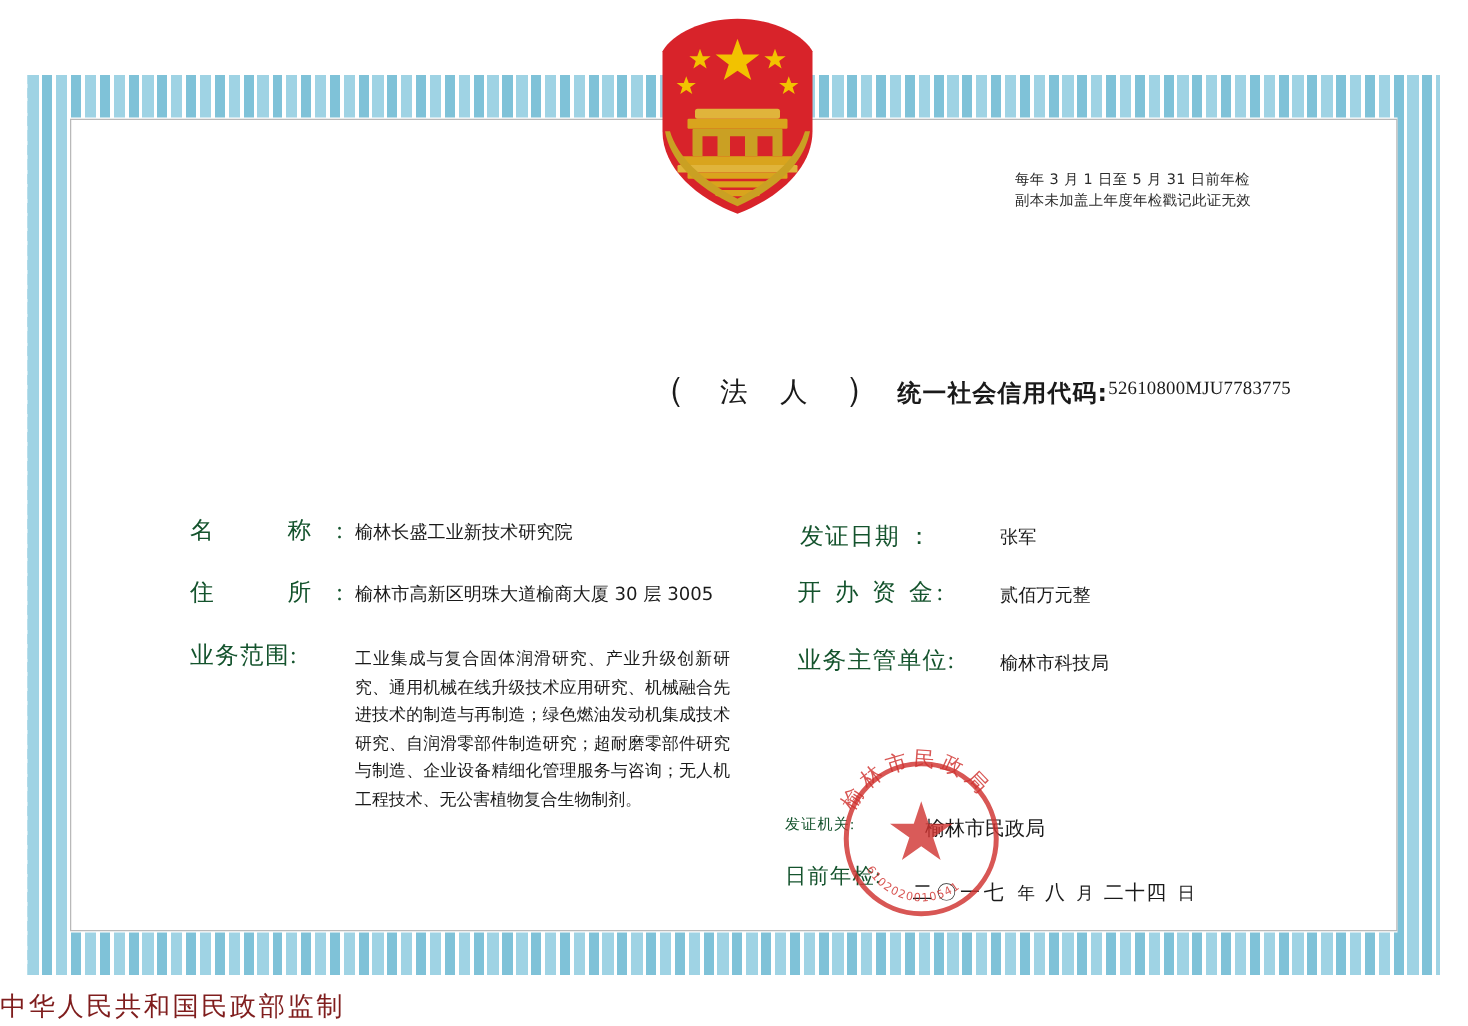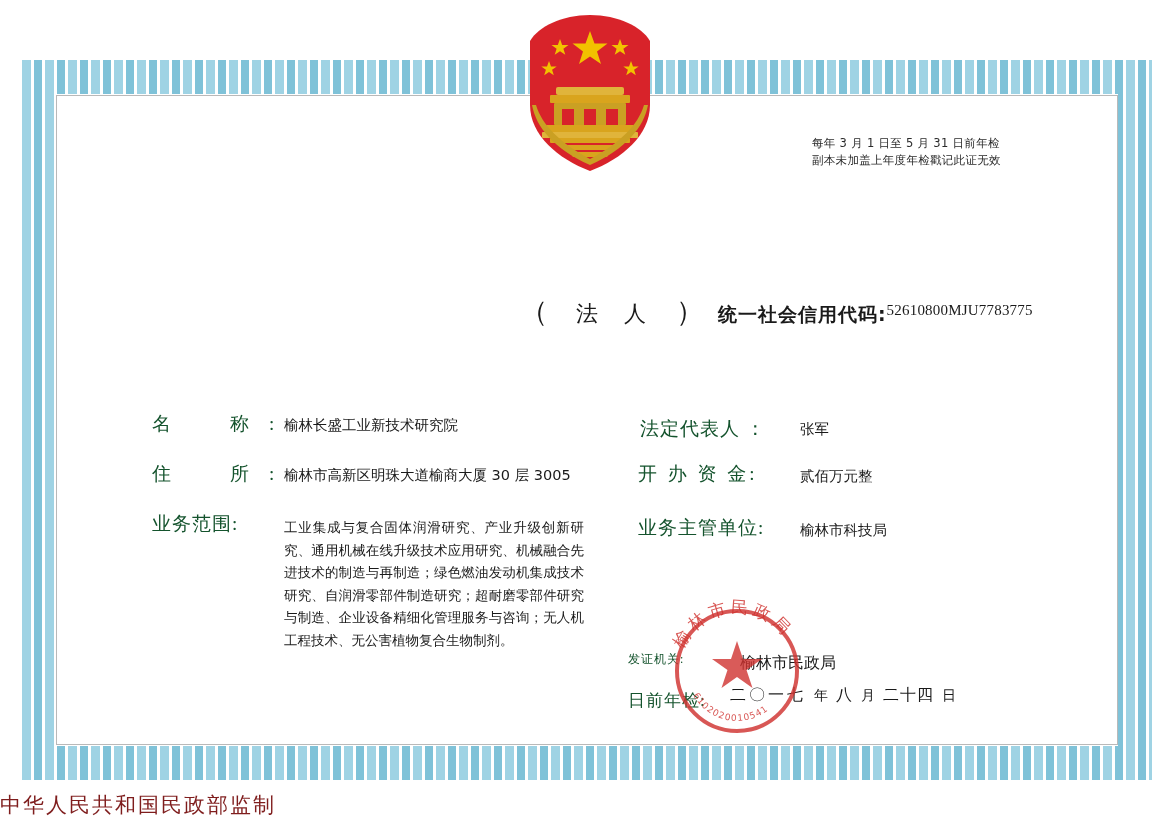--- a/index.html
+++ b/index.html
@@ -193,21 +193,21 @@
     font-family: "DejaVu Sans", sans-serif;
     font-size: 16px;
     color: #1a1a1a;
     display: flex;
     align-items: baseline;
   }
   .date-row span { display: inline-block; }
   .date-year { letter-spacing: 3px; }
   .date-sep  { padding: 0 8px; font-size: 14px; }
   .date-month { letter-spacing: 1px; }
-  .date-day { letter-spacing: 1px; }
+  .date-day { letter-spacing: 1px; margin-top: 19px; }
 
   
   .seal {
     position: absolute;
     left: 663px;
     top: 594px;
     width: 148px;
     height: 148px;
     pointer-events: none;
   }
@@ -284,21 +284,21 @@
 
   <div class="field-label lbl-name">名　称:</div>
   <div class="field-value val-name">榆林长盛工业新技术研究院</div>
 
   <div class="field-label lbl-addr">住　所:</div>
   <div class="field-value val-addr">榆林市高新区明珠大道榆商大厦 30 层 3005</div>
 
   <div class="field-label lbl-scope">业务范围:</div>
   <div class="val-scope">工业集成与复合固体润滑研究、产业升级创新研究、通用机械在线升级技术应用研究、机械融合先进技术的制造与再制造；绿色燃油发动机集成技术研究、自润滑零部件制造研究；超耐磨零部件研究与制造、企业设备精细化管理服务与咨询；无人机工程技术、无公害植物复合生物制剂。</div>
 
-  <div class="field-label lbl-legal">法定代表人 ：</div>
+  <div class="field-label lbl-legal">发证日期 ：</div>
   <div class="field-value val-legal">张军</div>
 
   <div class="field-label lbl-fund">开 办 资 金:</div>
   <div class="field-value val-fund">贰佰万元整</div>
 
   <div class="field-label lbl-dept">业务主管单位:</div>
   <div class="field-value val-dept">榆林市科技局</div>
 
   <div class="field-label lbl-issuer">发证机关:</div>
   <div class="field-value val-issuer">榆林市民政局</div>

